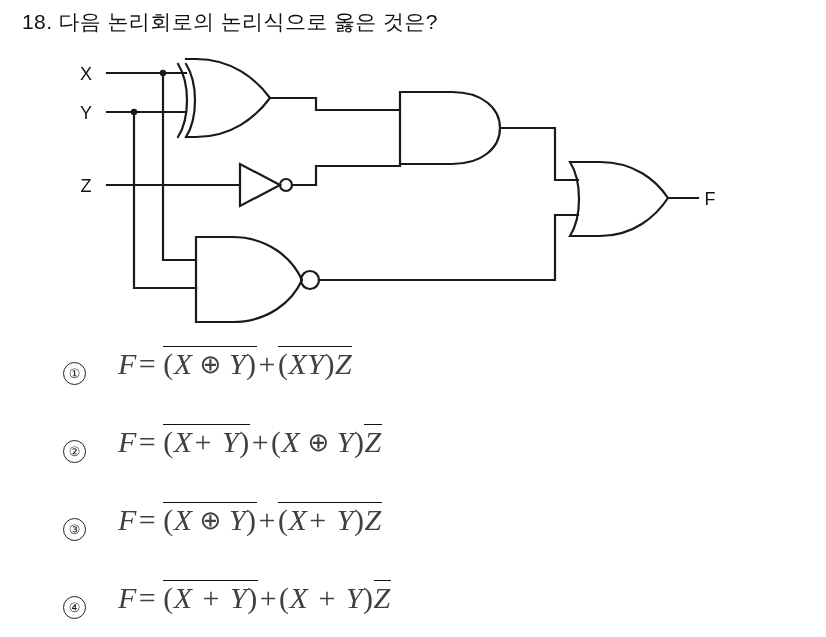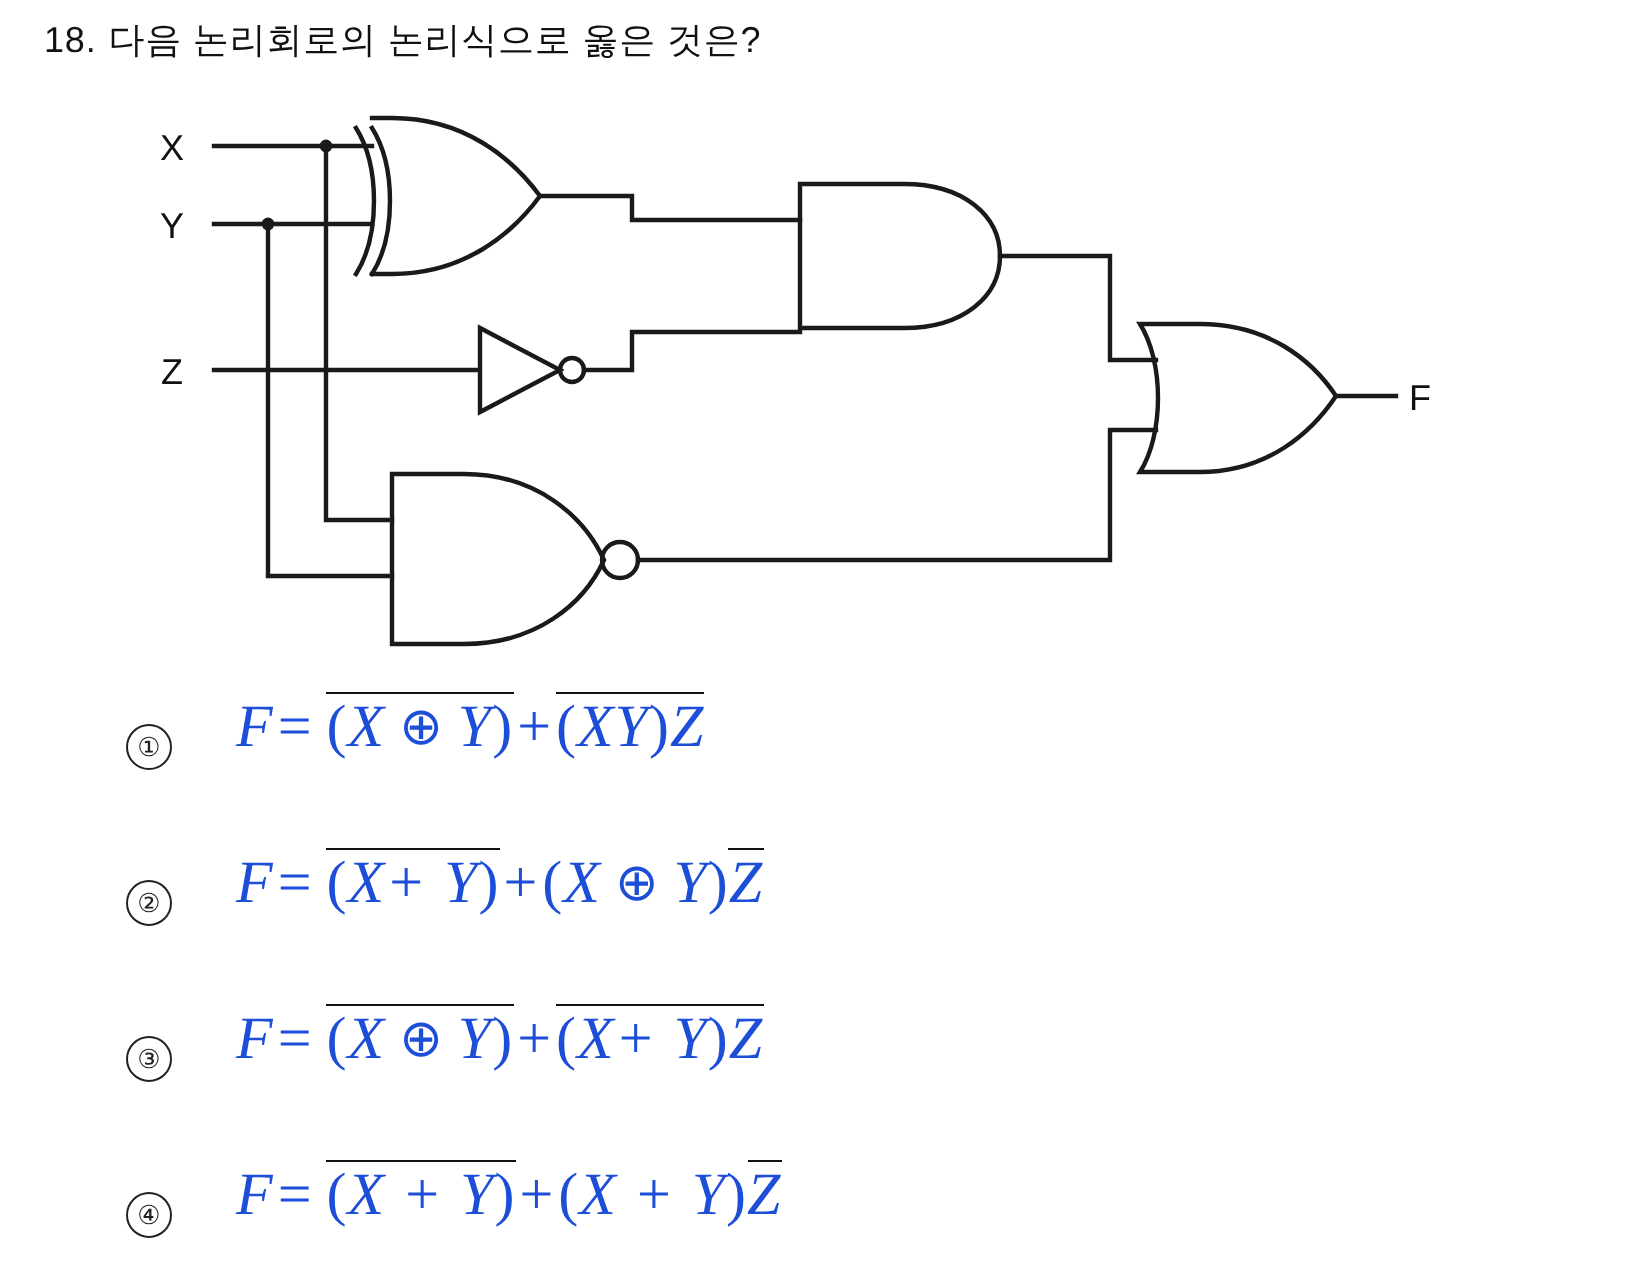--- a/index.html
+++ b/index.html
@@ -14,21 +14,21 @@
     font-family: "Liberation Sans", sans-serif;
     color: #1a1a1a;
     overflow: hidden;
   }
 
   
   #question-header {
     position: absolute;
     left: 22px;
     top: 8px;
-    font-size: 18px;
+    font-size: 21px;
     letter-spacing: 0.4px;
     white-space: nowrap;
     color: #111;
   }
   #question-header .qnum { margin-right: 6px; }
 
   
   #circuit-figure {
     position: absolute;
     left: 0px;
@@ -63,21 +63,21 @@
     color: #222;
     font-family: "Liberation Serif", serif;
   }
   .option-formula {
     position: absolute;
     left: 118px;
     top: 8px;
     font-family: "Liberation Serif", serif;
     font-size: 30px;
     font-style: italic;
-    color: #1d4ed8;
+    color: #404040;
     white-space: nowrap;
     letter-spacing: 0.5px;
   }
   .option-formula .lhs {
     font-style: italic;
     margin-right: 2px;
   }
   .option-formula .eq {
     font-style: normal;
     margin-right: 7px;

